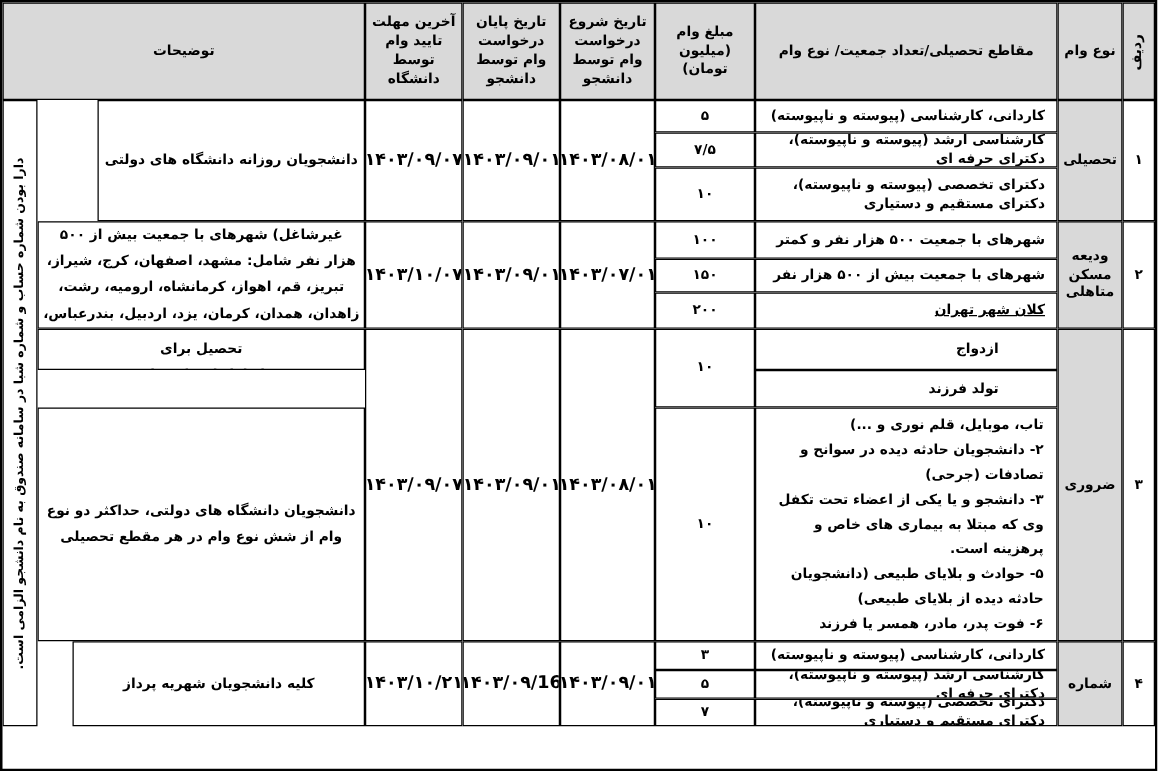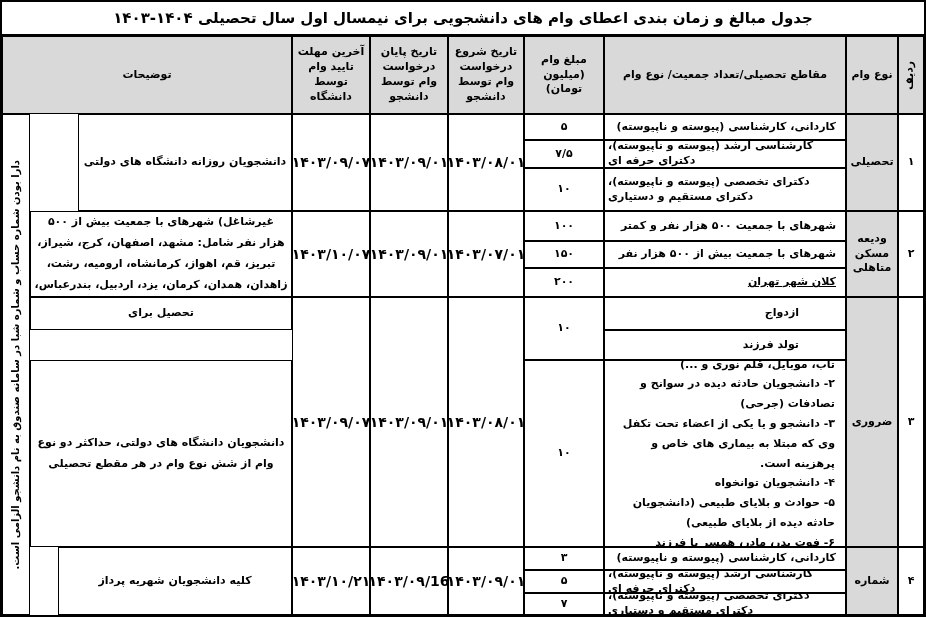--- a/index.html
+++ b/index.html
@@ -20,38 +20,37 @@
     grid-template-rows:78px 26px 28px 43px 30px 27px 29px 33px 30px 187px 23px 23px 22px;
   }
   .cell{
     border:1px solid #000;box-sizing:border-box;
     display:flex;align-items:center;justify-content:center;
     text-align:center;font-size:11px;line-height:1.35;
     padding:1px 3px;overflow:hidden;background:#fff;
   }
   .hdr{background:#d9d9d9;}
   .gray{background:#d9d9d9;}
-  .right{justify-content:flex-start;text-align:left;padding-right:9px;}
+  .right{justify-content:flex-start;text-align:right;padding-right:9px;}
   .indent{padding-right:46px;}
   .date{white-space:nowrap;font-size:14px;}
   .v-text{transform:rotate(-90deg);white-space:nowrap;}
   .side-note-cell{overflow:visible;}
   .side-note-cell .v-text{font-size:10px;}
   .list-cell{flex-direction:column;align-items:stretch;justify-content:center;padding:4px 10px;}
   .list-cell div{text-align:right;line-height:1.8;}
   .note{line-height:1.9;}
   .u{text-decoration:underline;}
   .col{flex-direction:column;}
 </style>
 </head>
 <body>
 
 <div class="page">
 
-  <div class="title-bar">جدول مبالغ و زمان بندی اعطای وام های دانشجویی برای نیمسال اول سال تحصیلی ۱۴۰۴-۱۴۰۳</div>
 
   <div class="tbl">
 
     <div class="cell hdr" style="grid-column:1;grid-row:1;">
       <span class="v-text">ردیف</span>
     </div>
     <div class="cell hdr" style="grid-column:2;grid-row:1;">نوع وام</div>
     <div class="cell hdr" style="grid-column:3;grid-row:1;">مقاطع تحصیلی/تعداد جمعیت/ نوع وام</div>
     <div class="cell hdr" style="grid-column:4;grid-row:1;">مبلغ وام (میلیون تومان)</div>
     <div class="cell hdr" style="grid-column:5;grid-row:1;">تاریخ شروع درخواست وام توسط دانشجو</div>
@@ -82,21 +81,20 @@
     <div class="cell" style="grid-column:4;grid-row:5;">۱۰۰</div>
     <div class="cell" style="grid-column:4;grid-row:6;">۱۵۰</div>
     <div class="cell" style="grid-column:4;grid-row:7;">۲۰۰</div>
 
     <div class="cell right indent" style="grid-column:3;grid-row:8;">ازدواج</div>
     <div class="cell right indent" style="grid-column:3;grid-row:9;">تولد فرزند</div>
     <div class="cell list-cell" style="grid-column:3;grid-row:10;">
       <div>۱- خرید لوازم کمک آموزشی (شامل لپ تاب، موبایل، قلم نوری و ...)</div>
       <div>۲- دانشجویان حادثه دیده در سوانح و تصادفات (جرحی)</div>
       <div>۳- دانشجو و یا یکی از اعضاء تحت تکفل وی که مبتلا به بیماری های خاص و پرهزینه است.</div>
-      <div>۴- دانشجویان توانخواه</div>
       <div>۵- حوادث و بلایای طبیعی (دانشجویان حادثه دیده از بلایای طبیعی)</div>
       <div>۶- فوت پدر، مادر، همسر یا فرزند دانشجو</div>
     </div>
     <div class="cell" style="grid-column:4;grid-row:8 / span 2;">۱۰</div>
     <div class="cell" style="grid-column:4;grid-row:10;">۱۰</div>
 
     <div class="cell right" style="grid-column:3;grid-row:11;">کاردانی، کارشناسی (پیوسته و ناپیوسته)</div>
     <div class="cell right" style="grid-column:3;grid-row:12;">کارشناسی ارشد (پیوسته و ناپیوسته)، دکترای حرفه ای</div>
     <div class="cell right" style="grid-column:3;grid-row:13;">دکترای تخصصی (پیوسته و ناپیوسته)، دکترای مستقیم و دستیاری</div>
     <div class="cell" style="grid-column:4;grid-row:11;">۳</div>

